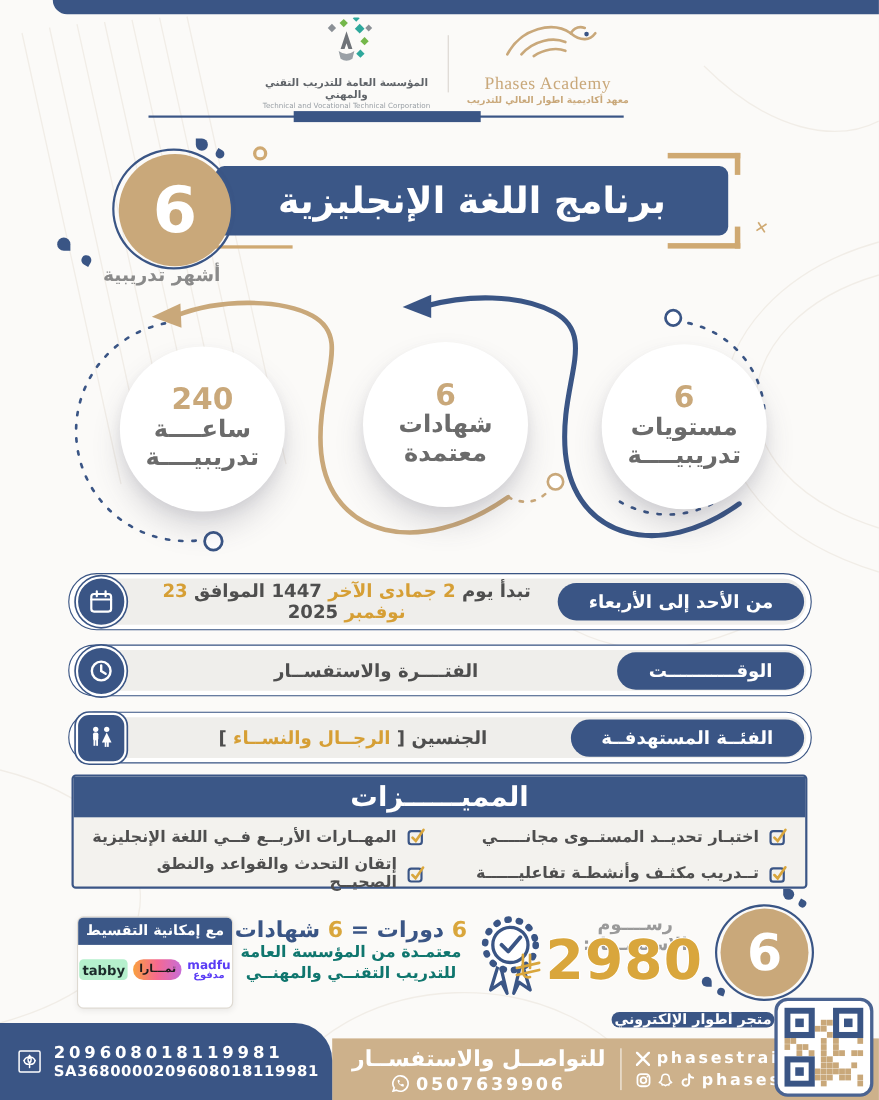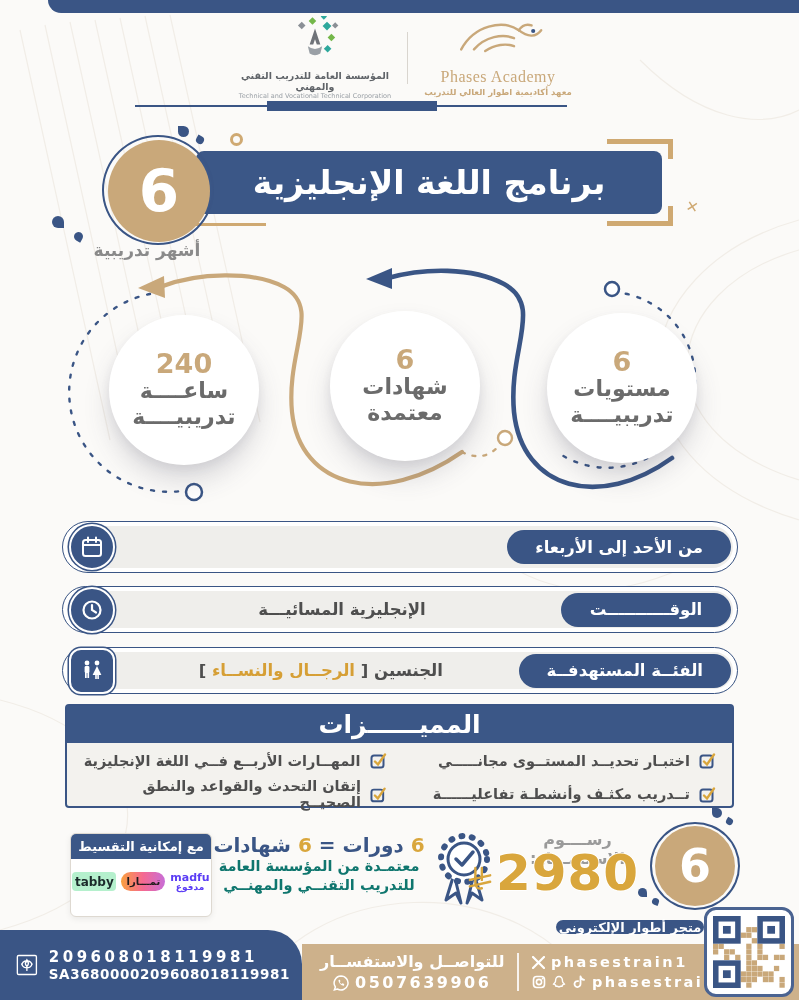--- a/index.html
+++ b/index.html
@@ -89,21 +89,21 @@
   .tabby-pill { width:44px; height:19px; border-radius:4px; background:#b5f0cd; color:#1b2a2a; font-size:12px; font-weight:bold; }
 
   
   .footer-left { left:0; top:930px; width:302px; height:70px; background:#3a5585; border-radius:0 34px 0 0;
                  display:flex; align-items:center; gap:11px; padding:0 12px 0 16px; z-index:3; }
   .acct-line1 { color:#fff; font-size:15px; font-weight:bold; letter-spacing:3.5px; white-space:nowrap; }
   .acct-line2 { color:#fff; font-size:13.5px; font-weight:bold; letter-spacing:.6px; white-space:nowrap; }
   .footer-band { left:302px; top:944px; width:497px; height:56px; background:#cdb18b; display:flex; align-items:center;
                  padding-left:18px; z-index:2; }
   .contact-block { display:flex; flex-direction:column; align-items:center; gap:2px; color:#fff; direction:rtl; }
-  .contact-label { font-size:16px; font-weight:bold; }
+  .contact-label { font-size:20px; font-weight:bold; }
   .phone-line { display:flex; direction:ltr; align-items:center; gap:6px; font-size:16px; font-weight:bold; letter-spacing:2.5px; }
   .band-divider { width:1.5px; height:38px; background:rgba(255,255,255,.85); margin:0 13px; }
   .social-block { display:flex; flex-direction:column; gap:4px; color:#fff; }
   .social-line { display:flex; direction:ltr; align-items:center; gap:6px; font-size:14.5px; font-weight:bold; letter-spacing:2.5px; }
   .store-pill { left:556px; top:920px; width:148px; height:14px; background:#3a5585; border-radius:9px;
                 color:#fff; font-size:13px; font-weight:bold; direction:rtl; z-index:3; }
   .qr-card { left:704px; top:907px; width:90px; height:90px; background:#fff; border:3px solid #4a6391;
              border-radius:12px; padding:6px; z-index:4; }
 </style>
 </head>
@@ -207,31 +207,34 @@
     <div class="stat-line">معتمدة</div>
   </div>
   <div class="abs stat-circle stat-left">
     <div class="stat-value">240</div>
     <div class="stat-line">ساعــــة</div>
     <div class="stat-line">تدريبيــــة</div>
   </div>
 
   <div class="abs info-row" style="top:521px; height:52px;">
     <div class="row-pill">من الأحد إلى الأربعاء</div>
+    <div class="row-text">
+      <span>تبدأ يوم </span><span class="hl">2 جمادى الآخر</span><span> 1447 الموافق </span><span class="hl">23 نوفمبر</span><span> 2025</span>
+    </div>
     <div class="row-icon flexc">
       <svg width="24" height="24" viewBox="0 0 24 24" fill="none" stroke="#fff" stroke-width="2" stroke-linecap="round">
         <rect x="3" y="5" width="18" height="16" rx="2.5"></rect>
           <path d="M8,2.5 V7 M16,2.5 V7 M3,10 H21"></path>
       </svg>
     </div>
   </div>
 
   <div class="abs info-row" style="top:586px; height:47px;">
     <div class="row-pill">الوقـــــــــــت</div>
-    <div class="row-text">الإنجليزية المسائيـــة</div>
+    <div class="row-text">الفتــــرة والاستفســار</div>
     <div class="row-icon flexc">
       <svg width="24" height="24" viewBox="0 0 24 24" fill="none" stroke="#fff" stroke-width="2.2" stroke-linecap="round">
         <circle cx="12" cy="12" r="8.5"></circle>
           <path d="M12,7 V12 L16,14.5"></path>
       </svg>
     </div>
   </div>
 
   <div class="abs info-row" style="top:647px; height:47px;">
     <div class="row-pill">الفئــة المستهدفــة</div>

